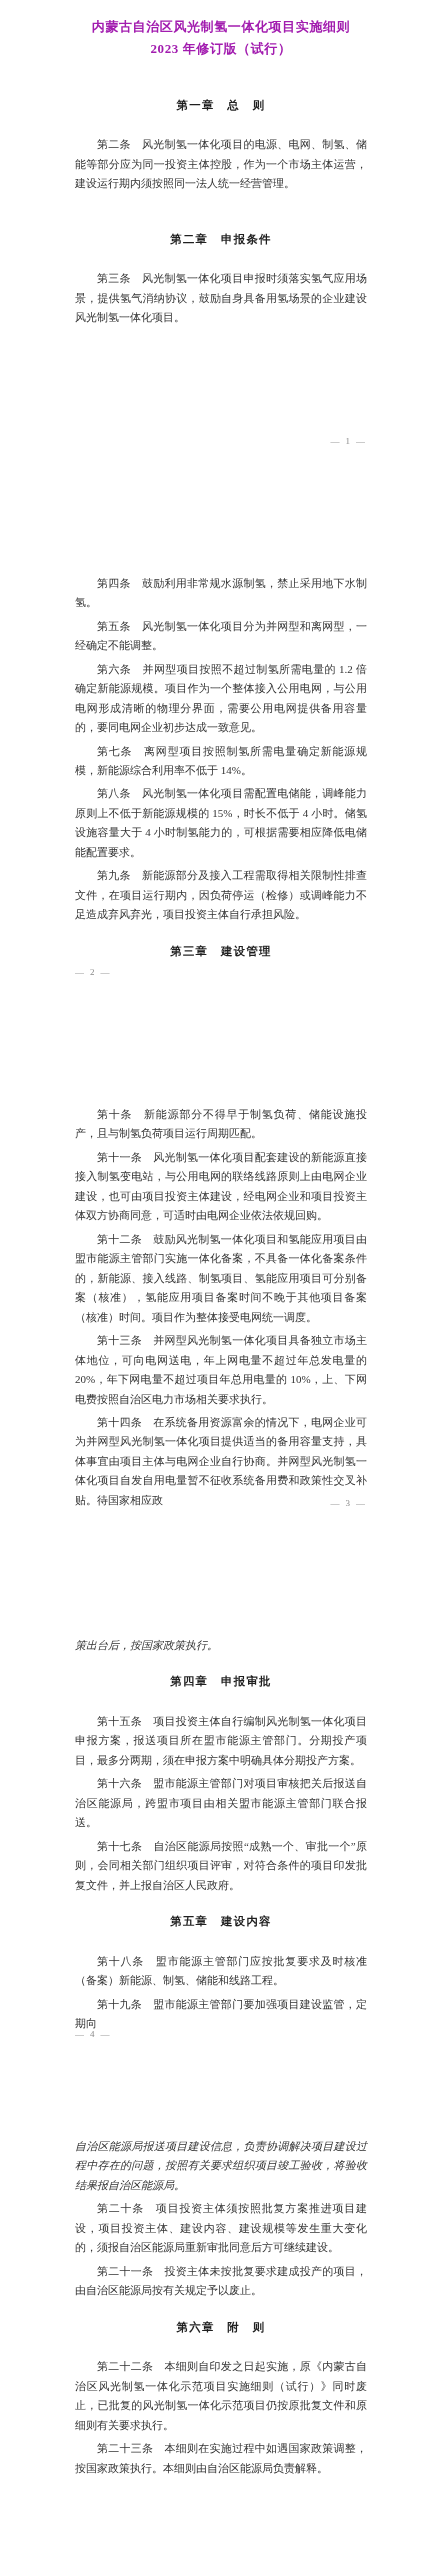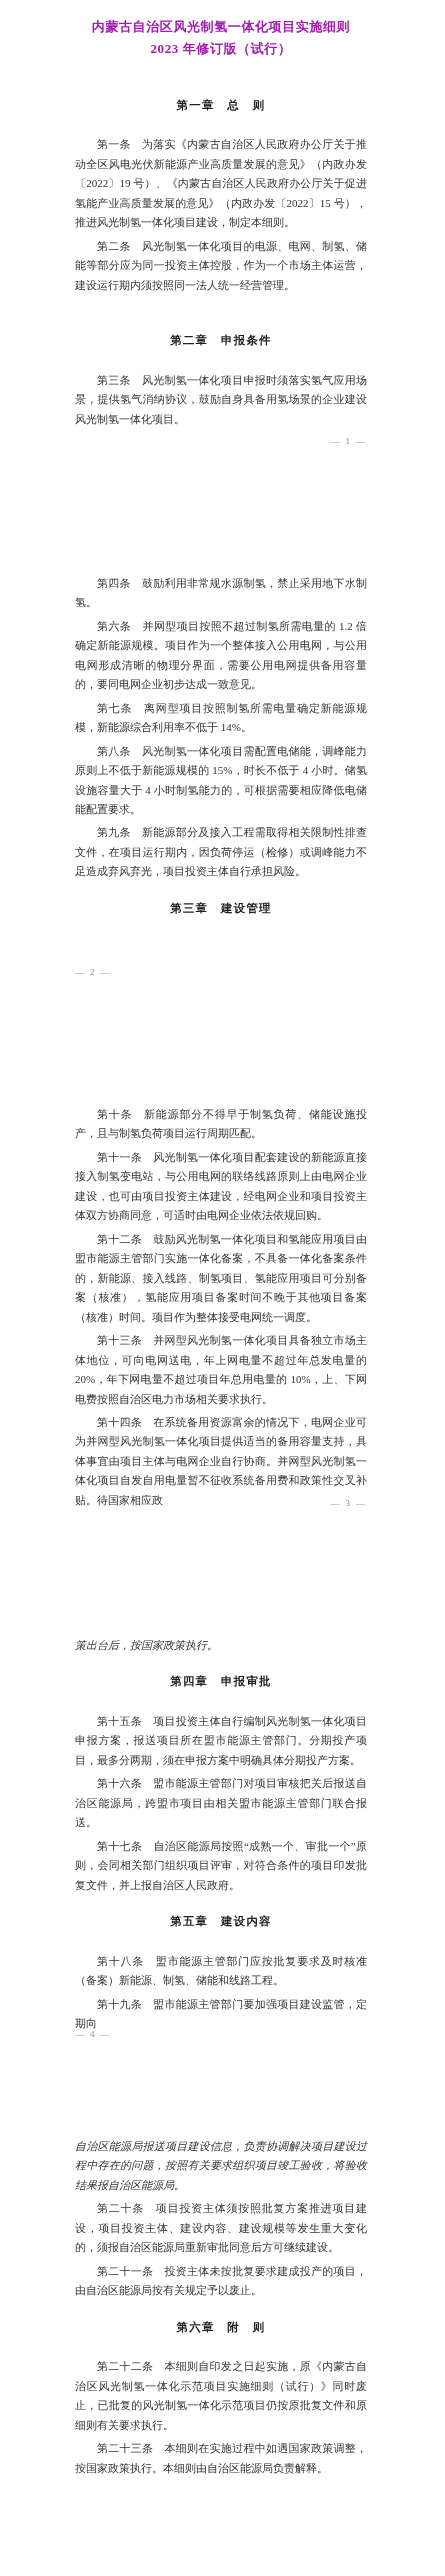--- a/index.html
+++ b/index.html
@@ -60,28 +60,28 @@
   .pagenum.left  { left: 75px; }
 </style>
 </head>
 <body>
 
 <div class="doc">
     <div class="page first">
       <div class="title-line">内蒙古自治区风光制氢一体化项目实施细则</div>
       <div class="title-line">2023 年修订版（试行）</div>
       <div class="chapter-heading">第一章　总　则</div>
-      <div class="para">第一条　为落实《内蒙古自治区人民政府办公厅关于推动全区风电光伏新能源产业高质量发展的意见》（内政办发〔2022〕19 号）、《内蒙古自治区人民政府办公厅关于促进氢能产业高质量发展的意见》（内政办发〔2022〕15 号），推进风光制氢一体化项目建设，制定本细则。</div>
       <div class="para">第二条　风光制氢一体化项目的电源、电网、制氢、储能等部分应为同一投资主体控股，作为一个市场主体运营，建设运行期内须按照同一法人统一经营管理。</div>
       <div class="chapter-heading">第二章　申报条件</div>
       <div class="para">第三条　风光制氢一体化项目申报时须落实氢气应用场景，提供氢气消纳协议，鼓励自身具备用氢场景的企业建设风光制氢一体化项目。</div>
       <div class="pagenum right">— 1 —</div>
     </div>
     <div class="page">
       <div class="para">第四条　鼓励利用非常规水源制氢，禁止采用地下水制氢。</div>
+      <div class="para">第五条　风光制氢一体化项目分为并网型和离网型，一经确定不能调整。</div>
       <div class="para">第六条　并网型项目按照不超过制氢所需电量的 1.2 倍确定新能源规模。项目作为一个整体接入公用电网，与公用电网形成清晰的物理分界面，需要公用电网提供备用容量的，要同电网企业初步达成一致意见。</div>
       <div class="para">第七条　离网型项目按照制氢所需电量确定新能源规模，新能源综合利用率不低于 14%。</div>
       <div class="para">第八条　风光制氢一体化项目需配置电储能，调峰能力原则上不低于新能源规模的 15%，时长不低于 4 小时。储氢设施容量大于 4 小时制氢能力的，可根据需要相应降低电储能配置要求。</div>
       <div class="para">第九条　新能源部分及接入工程需取得相关限制性排查文件，在项目运行期内，因负荷停运（检修）或调峰能力不足造成弃风弃光，项目投资主体自行承担风险。</div>
       <div class="chapter-heading">第三章　建设管理</div>
       <div class="pagenum left">— 2 —</div>
     </div>
     <div class="page">
       <div class="para">第十条　新能源部分不得早于制氢负荷、储能设施投产，且与制氢负荷项目运行周期匹配。</div>
       <div class="para">第十一条　风光制氢一体化项目配套建设的新能源直接接入制氢变电站，与公用电网的联络线路原则上由电网企业建设，也可由项目投资主体建设，经电网企业和项目投资主体双方协商同意，可适时由电网企业依法依规回购。</div>

